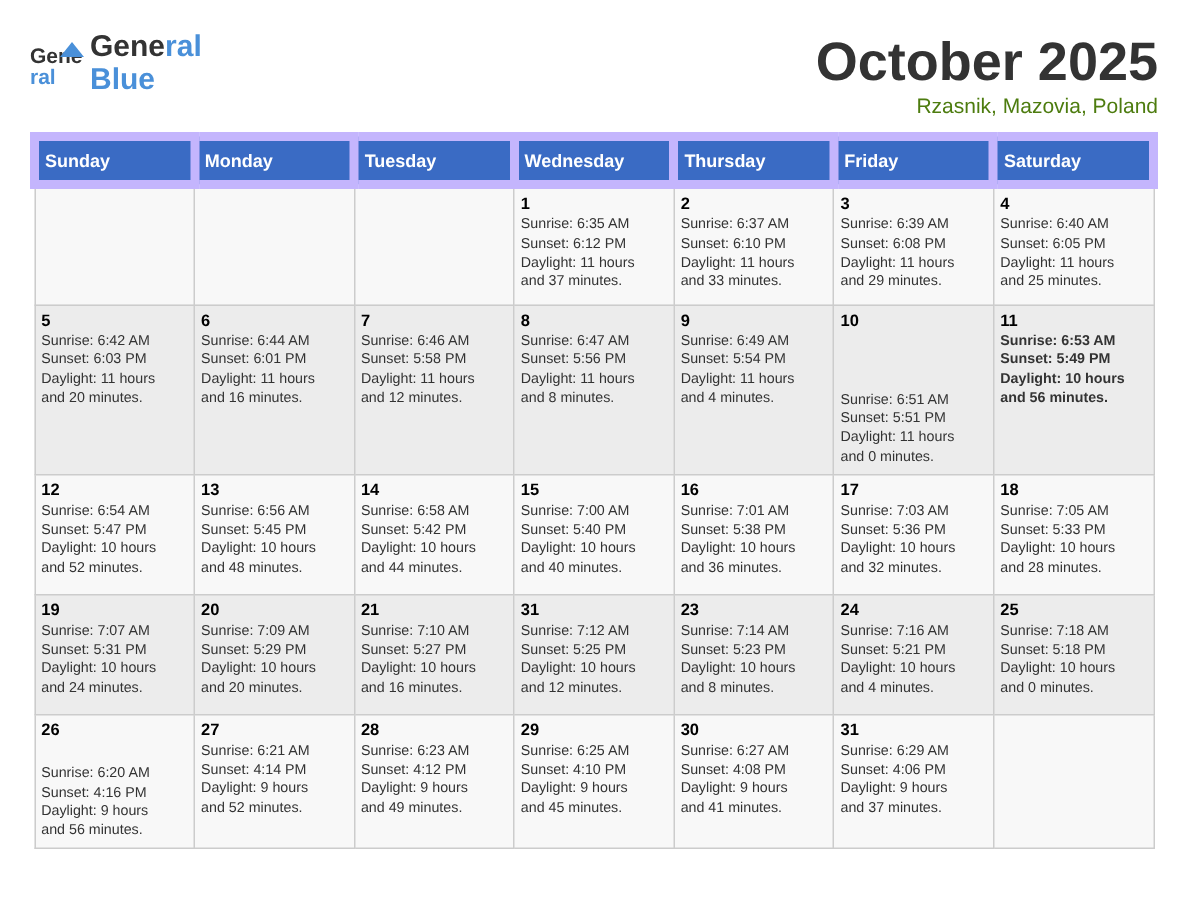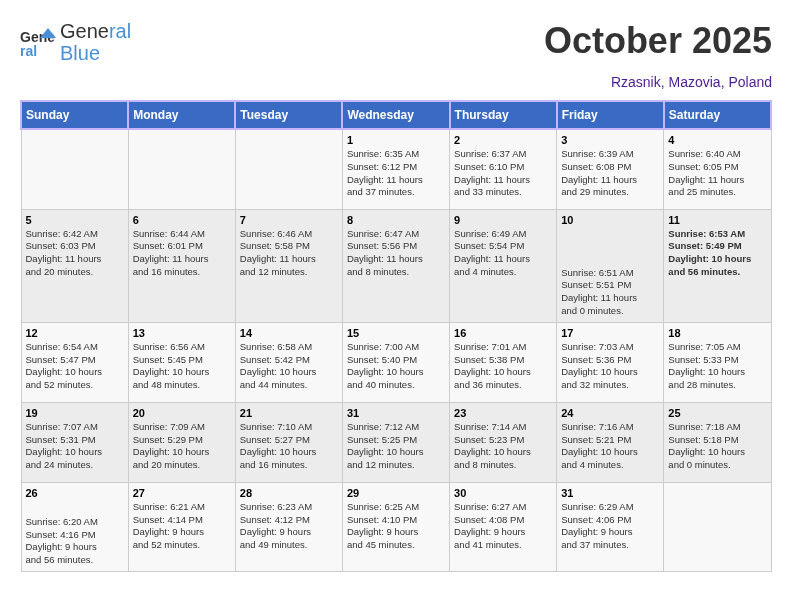--- a/index.html
+++ b/index.html
@@ -15,21 +15,21 @@
       justify-content: space-between;
       align-items: flex-start;
       margin-bottom: 10px;
     }
     .logo {
       display: flex;
       align-items: center;
     }
     .logo-text {
       font-size: 20px;
-      font-weight: normal;
+      font-weight: bold;
       color: #333;
       line-height: 1.1;
     }
     .logo-text span {
       color: #4a90d9;
     }
     .logo-icon {
       width: 36px;
       height: 36px;
       margin-right: 4px;
@@ -37,36 +37,35 @@
     .title-block {
       text-align: right;
     }
     .month-title {
       font-size: 36px;
       font-weight: bold;
       color: #333;
     }
     .subtitle {
       font-size: 14px;
-      color: #4c1d95;
-      margin-top: 12px;
+      color: #4d7c0f;
     }
     table {
       width: 100%;
       border-collapse: collapse;
       font-size: 10.5px;
     }
     thead tr th {
       background-color: #3a6bc4;
       color: #fff;
       padding: 6px 4px;
       text-align: left;
       font-size: 12px;
       font-weight: bold;
-      border: 2px solid #c4b5fd;
+      border: 6px solid #c4b5fd;
     }
     tbody tr td {
       border: 1px solid #ccc;
       vertical-align: top;
       padding: 4px;
       min-height: 80px;
       height: 80px;
       width: calc(100%/7);
     }
     tbody tr:nth-child(odd) td {

